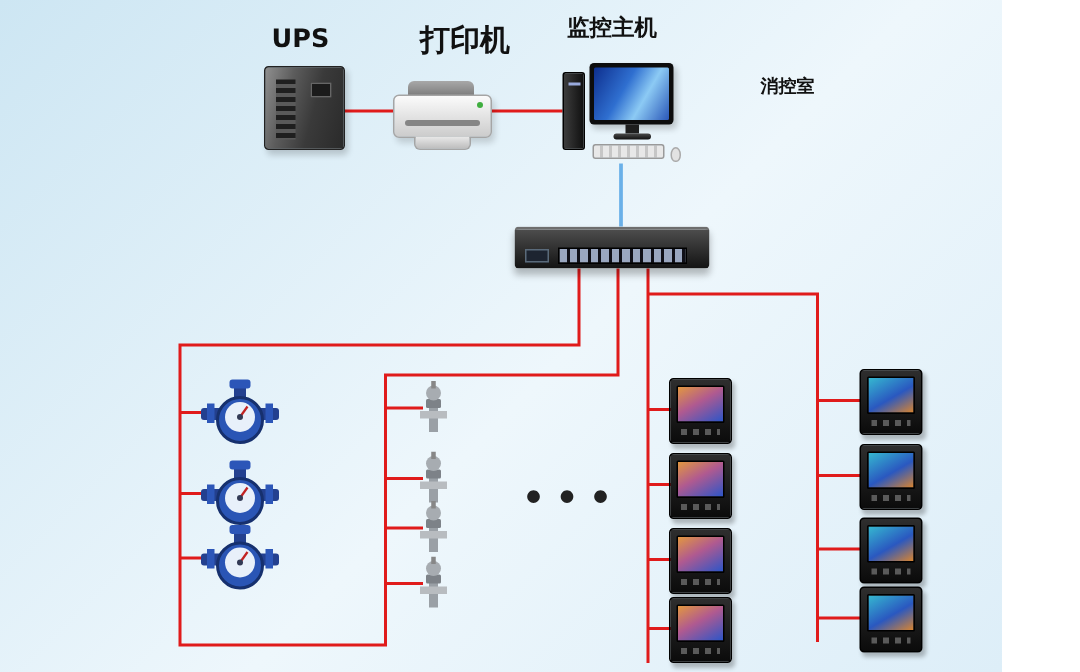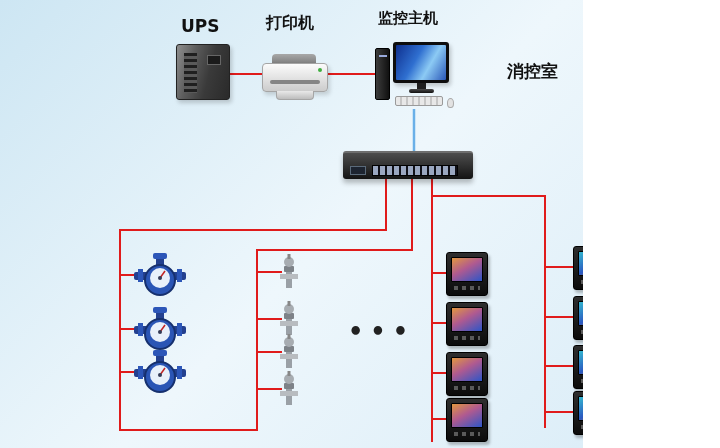--- a/index.html
+++ b/index.html
@@ -2,21 +2,21 @@
 <html style="--bg-top: #cde6f3; --bg-bottom: #eef7fc; --line-red: #e01b1b; --line-blue: #6ab0e8;"><head>
 <meta charset="utf-8">
 <style>
   :root{
     --bg-top:#cde6f3; --bg-bottom:#eef7fc;
     --line-red:#e01b1b; --line-blue:#6ab0e8;
   }
   *{box-sizing:border-box;margin:0;padding:0}
   body{font-family:"DejaVu Sans","Liberation Sans",sans-serif;background:#fff}
   #canvas{
-    position:relative;width:583px;height:448px;overflow:hidden;
+    position:relative;width:668px;height:448px;overflow:hidden;
     background:linear-gradient(135deg,var(--bg-top) 0%,var(--bg-bottom) 55%,#ddeef8 100%);
     text-align:right;
   }
   .label{position:absolute;color:#111;font-weight:600;white-space:nowrap}
   #wires{position:absolute;left:0;top:0;width:720px;height:448px;pointer-events:none}
   .red-line{stroke:var(--line-red);stroke-width:2;fill:none}
   .blue-line{stroke:var(--line-blue);stroke-width:2.5;fill:none}
   .device{position:absolute}
 
   
@@ -93,23 +93,23 @@
     <path class="red-line" d="M432,323 H448"></path>
     <path class="red-line" d="M432,373 H448"></path>
     <path class="red-line" d="M432,419 H448"></path>
     <path class="red-line" d="M545,267 H575"></path>
     <path class="red-line" d="M545,317 H575"></path>
     <path class="red-line" d="M545,366 H575"></path>
     <path class="red-line" d="M545,412 H575"></path>
   </svg>
 
   <div class="label" style="left:181px;top:16px;font-size:17px">UPS</div>
-  <div class="label" style="left:266px;top:13px;font-size:16px">打印机</div>
+  <div class="label" style="left:280px;top:13px;font-size:20px">打印机</div>
   <div class="label" style="left:378px;top:9px;font-size:15px">监控主机</div>
-  <div class="label" style="left:507px;top:60px;font-size:17px">消控室</div>
+  <div class="label" style="left:507px;top:49px;font-size:12px">消控室</div>
   <div class="ellipsis" style="left:348px;top:318px">•••</div>
 
   <div class="device" style="left:176px;top:44px;width:56px;height:58px">
     <div class="ups-body">
       <div class="ups-vents"></div>
       <div class="ups-panel"></div>
     </div>
   </div>
 
   <div class="device" style="left:262px;top:54px;width:68px;height:48px">

